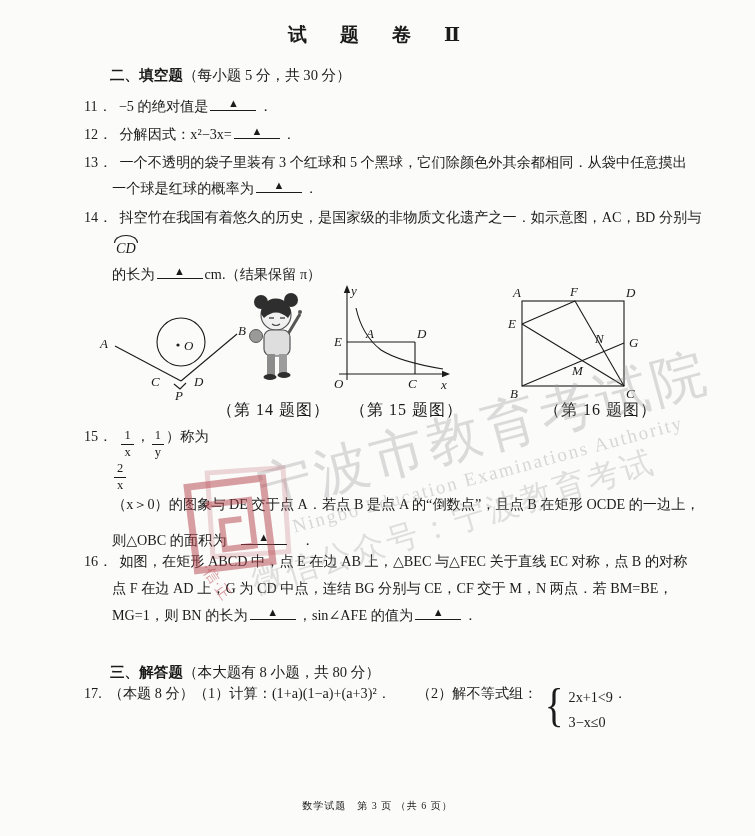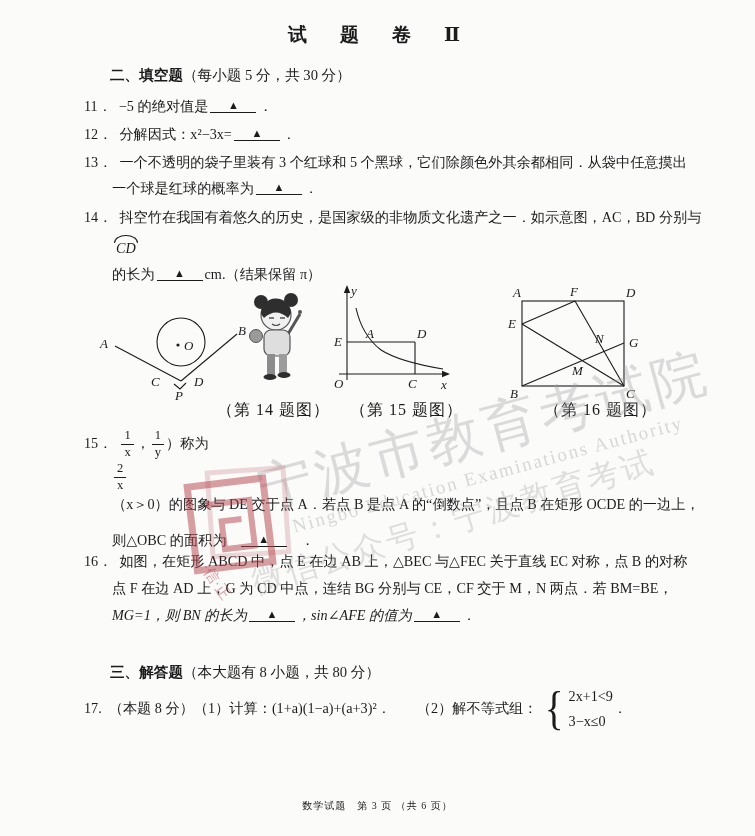--- a/index.html
+++ b/index.html
@@ -3,21 +3,21 @@
 <meta charset="utf-8">
 <style>
   * { margin:0; padding:0; box-sizing:border-box; }
   html,body { width:755px; height:836px; }
   body {
     position:relative; overflow:hidden;
     background:#fbfbfa;
     font-family:"Liberation Serif","DejaVu Serif","DejaVu Sans",serif;
     color:#1b1b1b;
   }
-  .line { position:absolute; white-space:nowrap; display:flex; align-items:center; font-size:14.2px; line-height:1.25; }
+  .line { position:absolute; white-space:nowrap; display:flex; align-items:flex-start; font-size:14.2px; line-height:1.25; }
   .qno { margin-right:7px; }
   .seg { display:inline-block; }
   .page-title { position:absolute; top:22px; left:0; right:0; text-align:center; font-size:19px; font-weight:bold; letter-spacing:7px; }
   .sec-head { position:absolute; white-space:nowrap; font-size:14.6px; }
   .sec-head b { font-weight:bold; }
   .blank { display:inline-flex; justify-content:center; align-items:flex-end; min-width:46px; padding:0 4px 1px; border-bottom:1.3px solid #1b1b1b; font-size:11px; line-height:1; margin:0 2px; }
   .frac { display:inline-flex; flex-direction:column; align-items:center; font-size:12.5px; line-height:1.25; margin:0 2px; vertical-align:middle; }
   .frac .num { border-bottom:1px solid #1b1b1b; padding:0 3px; }
   .arc { position:relative; display:inline-block; font-style:italic; padding:2px 2px 0; margin-left:2px; }
   .arc::before { content:""; position:absolute; left:0; right:0; top:-3px; height:7px;
@@ -205,21 +205,21 @@
   <span class="seg">．</span>
 </div>
 
 <div class="line" style="top:553px;left:84px;">
   <span class="qno">16．</span>
   <span class="seg">如图，在矩形 ABCD 中，点 E 在边 AB 上，△BEC 与△FEC 关于直线 EC 对称，点 B 的对称</span>
 </div>
 <div class="line" style="top:580px;left:112px;">
   <span class="seg">点 F 在边 AD 上，G 为 CD 中点，连结 BG 分别与 CE，CF 交于 M，N 两点．若 BM=BE，</span>
 </div>
-<div class="line" style="top:607px;left:112px;font-style:italic;">
+<div class="line" style="top:607px;left:112px;">
   <span class="seg">MG=1，则 BN 的长为</span>
   <span class="blank">▲</span>
   <span class="seg">，sin∠AFE 的值为</span>
   <span class="blank">▲</span>
   <span class="seg">．</span>
 </div>
 
 <div class="sec-head" style="top:663px;left:110px;">
   <b>三、解答题</b><span>（本大题有 8 小题，共 80 分）</span>
 </div>

